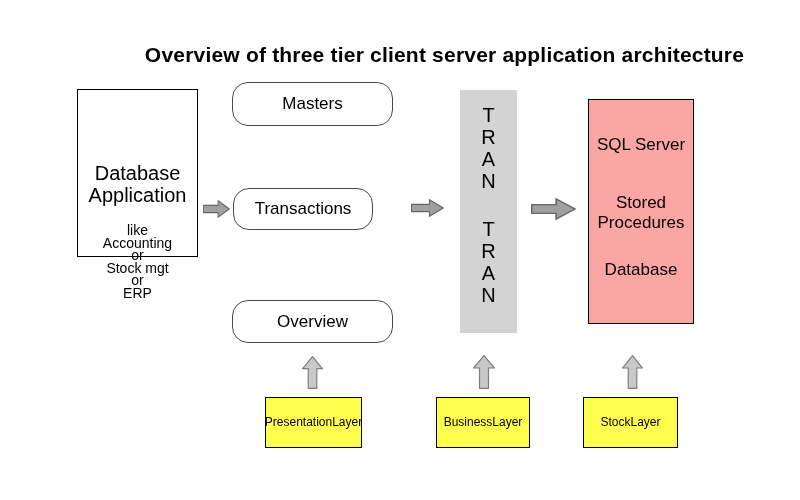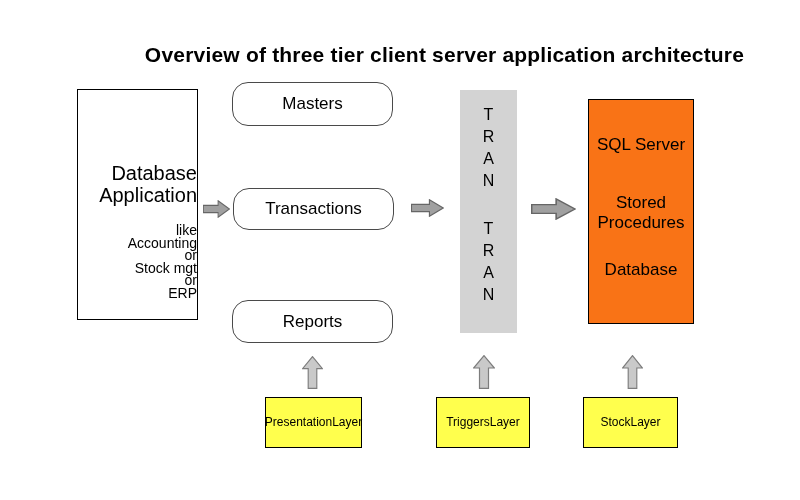--- a/index.html
+++ b/index.html
@@ -17,25 +17,25 @@
     left: 100px; top: 26px; width: 655px;
     margin: 17px;
     font-size: 21px;
     font-weight: bold;
     text-align: center;
     letter-spacing: 0.2px;
   }
   
   .db-box {
     position: absolute;
-    left: 77px; top: 89px; width: 121px; height: 231px;
+    left: 77px; top: 89px; width: 121px; height: 168px;
     border: 1px solid #000000;
     background: #ffffff;
     box-sizing: border-box;
-    text-align: right;
+    text-align: center;
   }
   .db-title {
     margin-top: 72px;
     font-size: 20px;
     line-height: 22px;
   }
   .db-details {
     margin-top: 18px;
     font-size: 14px;
     line-height: 12.5px;
@@ -46,47 +46,47 @@
     border: 1px solid #4a4a4a;
     border-radius: 16px;
     background: #ffffff;
     box-sizing: border-box;
     display: flex;
     align-items: center;
     justify-content: center;
     font-size: 17px;
   }
   .pill-masters      { left: 232px; top: 82px;  width: 161px; height: 44px; }
-  .pill-transactions { left: 233px; top: 188px; width: 161px; height: 42px; }
+  .pill-transactions { left: 233px; top: 188px; width: 140px; height: 42px; }
   .pill-reports      { left: 232px; top: 300px; width: 161px; height: 43px; }
   
   .tran-bar {
     position: absolute;
     left: 460px; top: 90px; width: 57px; height: 243px;
     background: #d3d3d3;
   }
   .bar-word {
     position: absolute;
     left: 50%;
     transform: translateX(-50%);
     width: 16px;
     word-break: break-all;
     text-align: center;
-    font-size: 16px;
+    font-size: 20px;
     line-height: 22px;
     letter-spacing: 0;
   }
   .word-tran  { top: 14px; }
   .word-class { top: 128px; }
   
   .sql-box {
     position: absolute;
     left: 588px; top: 99px; width: 106px; height: 225px;
     border: 1px solid #000000;
-    background: #f97316;
+    background: #fca5a5;
     box-sizing: border-box;
     text-align: center;
     font-size: 17px;
     line-height: 20px;
   }
   .sql-line1 { margin-top: 35px; }
   .sql-line2 { margin-top: 38px; }
   .sql-line3 { margin-top: 27px; }
   
   .layer-box {
@@ -138,21 +138,21 @@
     <polygon points="0.5,6 19,6 19,0.8 33.2,10 19,19.2 19,14 0.5,14" fill="#a0a0a0" stroke="#666666" stroke-width="1.2"></polygon>
   </svg>
 
   <div class="pill pill-masters">
     <span>Masters</span>
   </div>
   <div class="pill pill-transactions">
     <span>Transactions</span>
   </div>
   <div class="pill pill-reports">
-    <span>Reports</span>
+    <span>Overview</span>
   </div>
 
   <svg class="arrow arrow-2" width="33" height="18" viewBox="0 0 34 20" preserveAspectRatio="none">
     <polygon points="0.5,6 19,6 19,0.8 33.2,10 19,19.2 19,14 0.5,14" fill="#a0a0a0" stroke="#666666" stroke-width="1.2"></polygon>
   </svg>
 
   <div class="tran-bar">
     <div class="bar-word word-tran">TRAN</div>
     <div class="bar-word word-class">TRAN</div>
   </div>
@@ -175,21 +175,21 @@
   </svg>
   <svg class="arrow uparrow-3" width="21" height="34" viewBox="0 0 22 34" preserveAspectRatio="none">
     <polygon points="11,0.6 21.4,13 15.5,13 15.5,33.4 6.5,33.4 6.5,13 0.6,13" fill="#c9c9c9" stroke="#7d7d7d" stroke-width="1.2"></polygon>
   </svg>
 
   <div class="layer-box layer-presentation">
     <div>Presentation</div>
     <div>Layer</div>
   </div>
   <div class="layer-box layer-business">
-    <div>Triggers</div>
+    <div>Business</div>
     <div>Layer</div>
   </div>
   <div class="layer-box layer-data">
     <div>Stock</div>
     <div>Layer</div>
   </div>
 
 </div>
 
 </body></html>

